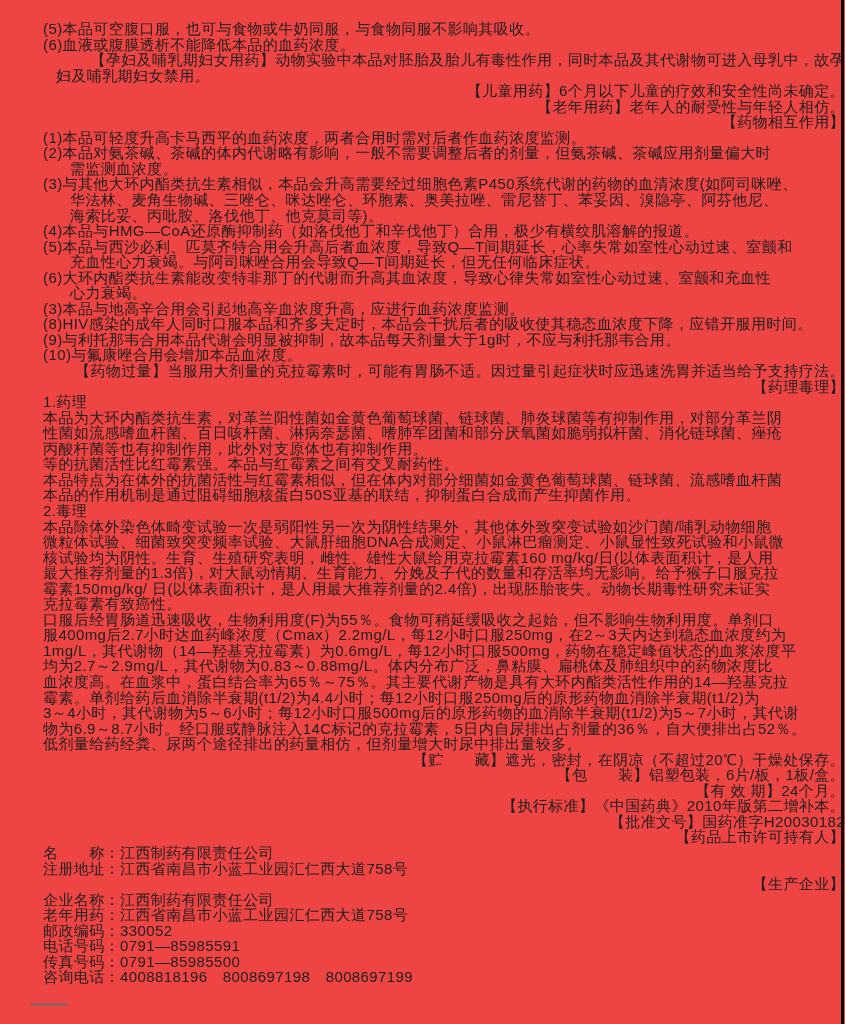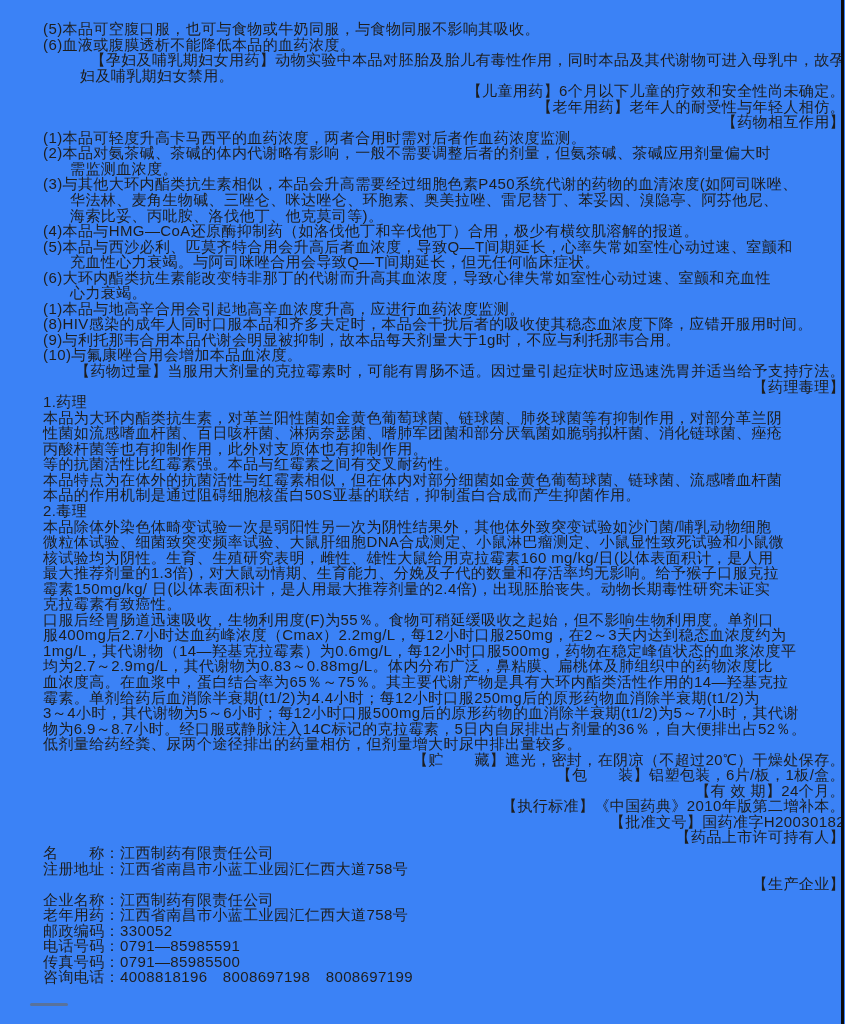--- a/index.html
+++ b/index.html
@@ -10,21 +10,21 @@
   body {
     width: 845px;
     height: 1024px;
     position: relative;
     overflow: hidden;
     font-family: "Liberation Sans", sans-serif;
   }
   .page {
     position: absolute;
     inset: 0;
-    background: #3b82f6;
+    background: #ef4444;
   }
   .insert-text {
     position: absolute;
     top: 21px;
     left: 0;
     right: 0;
     color: #1e1e1e;
     font-size: 15px;
     line-height: 15.55px;
     letter-spacing: 0.4px;
@@ -32,21 +32,21 @@
     -webkit-font-smoothing: none;
   }
   .line {
     white-space: nowrap;
     height: 15.55px;
   }
   
   .ind-s { margin-left: 32px; text-align: right; }   
   .ind-p { margin-left: 43px; }   
   .ind-c { margin-left: 70px; }   
-  .ind-d { margin-left: 80px; }  
+  .ind-d { margin-left: 56px; }  
   .scan-edge-line {
     position: absolute;
     top: 0;
     bottom: 0;
     right: 1px;
     width: 3px;
     background: #0c0c0c;
   }
   .scan-smudge {
     position: absolute;
@@ -75,21 +75,21 @@
       <div class="line ind-p">(2)本品对氨茶碱、茶碱的体内代谢略有影响，一般不需要调整后者的剂量，但氨茶碱、茶碱应用剂量偏大时</div>
       <div class="line ind-c">需监测血浓度。</div>
       <div class="line ind-p">(3)与其他大环内酯类抗生素相似，本品会升高需要经过细胞色素P450系统代谢的药物的血清浓度(如阿司咪唑、</div>
       <div class="line ind-c">华法林、麦角生物碱、三唑仑、咪达唑仑、环胞素、奥美拉唑、雷尼替丁、苯妥因、溴隐亭、阿芬他尼、</div>
       <div class="line ind-c">海索比妥、丙吡胺、洛伐他丁、他克莫司等)。</div>
       <div class="line ind-p">(4)本品与HMG—CoA还原酶抑制药（如洛伐他丁和辛伐他丁）合用，极少有横纹肌溶解的报道。</div>
       <div class="line ind-p">(5)本品与西沙必利、匹莫齐特合用会升高后者血浓度，导致Q—T间期延长，心率失常如室性心动过速、室颤和</div>
       <div class="line ind-c">充血性心力衰竭。与阿司咪唑合用会导致Q—T间期延长，但无任何临床症状。</div>
       <div class="line ind-p">(6)大环内酯类抗生素能改变特非那丁的代谢而升高其血浓度，导致心律失常如室性心动过速、室颤和充血性</div>
       <div class="line ind-c">心力衰竭。</div>
-      <div class="line ind-p">(1)本品与地高辛合用会引起地高辛血浓度升高，应进行血药浓度监测。</div>
+      <div class="line ind-p">(3)本品与地高辛合用会引起地高辛血浓度升高，应进行血药浓度监测。</div>
       <div class="line ind-p">(8)HIV感染的成年人同时口服本品和齐多夫定时，本品会干扰后者的吸收使其稳态血浓度下降，应错开服用时间。</div>
       <div class="line ind-p">(9)与利托那韦合用本品代谢会明显被抑制，故本品每天剂量大于1g时，不应与利托那韦合用。</div>
       <div class="line ind-p">(10)与氟康唑合用会增加本品血浓度。</div>
       <div class="line ind-s">【药物过量】当服用大剂量的克拉霉素时，可能有胃肠不适。因过量引起症状时应迅速洗胃并适当给予支持疗法。</div>
       <div class="line ind-s">【药理毒理】</div>
       <div class="line ind-p">1.药理</div>
       <div class="line ind-p">本品为大环内酯类抗生素，对革兰阳性菌如金黄色葡萄球菌、链球菌、肺炎球菌等有抑制作用，对部分革兰阴</div>
       <div class="line ind-p">性菌如流感嗜血杆菌、百日咳杆菌、淋病奈瑟菌、嗜肺军团菌和部分厌氧菌如脆弱拟杆菌、消化链球菌、痤疮</div>
       <div class="line ind-p">丙酸杆菌等也有抑制作用，此外对支原体也有抑制作用。</div>
       <div class="line ind-p">等的抗菌活性比红霉素强。本品与红霉素之间有交叉耐药性。</div>

